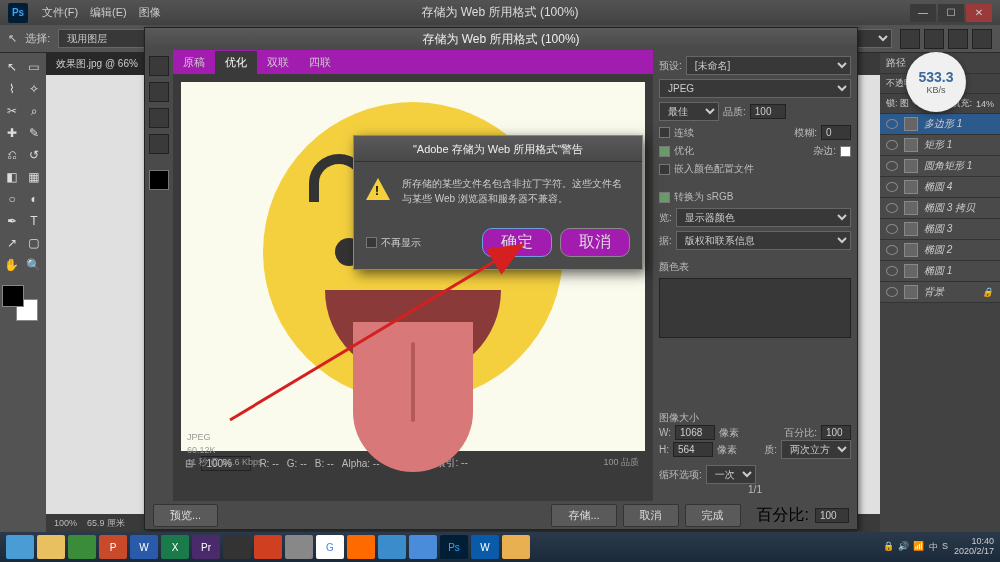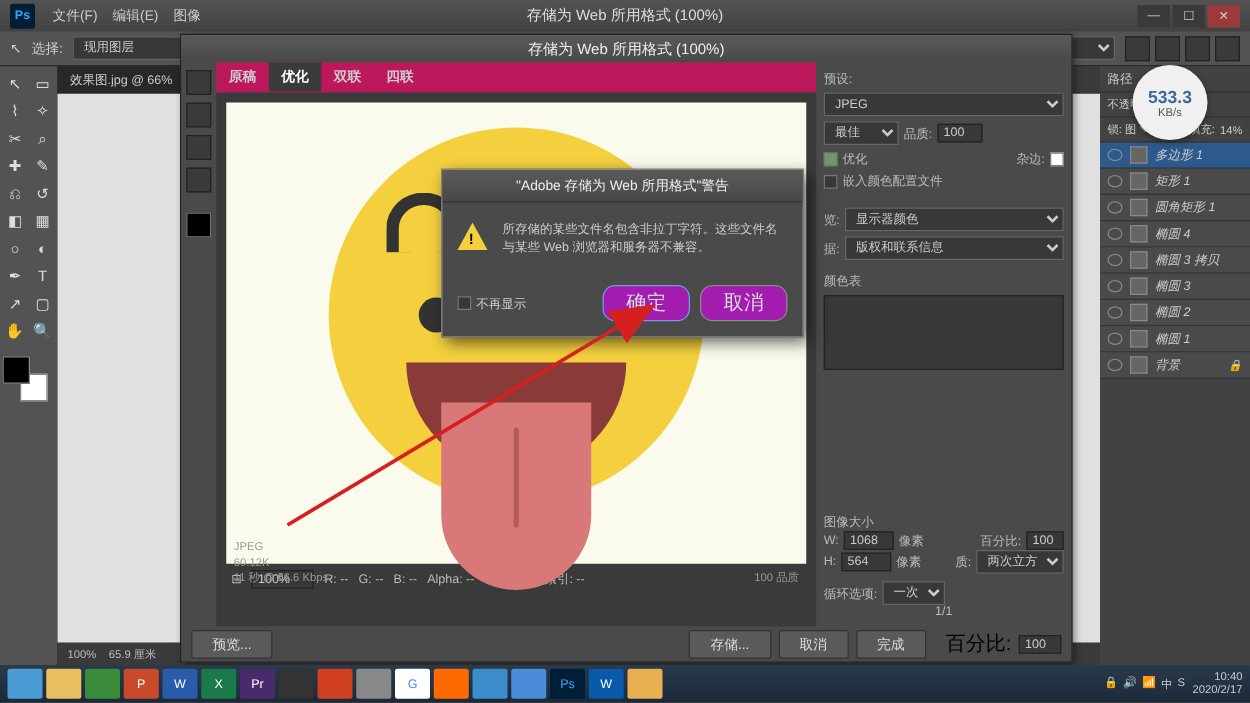--- a/index.html
+++ b/index.html
@@ -35,21 +35,21 @@
 .doc-canvas { width: 50px; height: 420px; background: #fbfbed; }
 
 
 .sfw-window { position: absolute; left: 144px; top: 27px; width: 714px; height: 503px; background: #4f4f4f; border: 1px solid #222; box-shadow: 2px 2px 6px rgba(0,0,0,0.5); display: flex; flex-direction: column; }
 .sfw-title { height: 22px; background: linear-gradient(#5a5a5a,#484848); color: #eee; font-size: 12px; text-align: center; line-height: 22px; }
 .sfw-body { flex: 1; display: flex; }
 .sfw-left-tools { width: 28px; background: #4a4a4a; display: flex; flex-direction: column; gap: 6px; padding: 6px 4px; }
 .sfw-tool { width: 20px; height: 20px; background: #3a3a3a; border: 1px solid #222; }
 .sfw-swatch { width: 20px; height: 20px; background: #000; border: 1px solid #777; margin-top: 10px; }
 .sfw-center { flex: 1; display: flex; flex-direction: column; }
-.sfw-tabs { height: 24px; background: #be185d; display: flex; align-items: flex-start; font-size: 11px; color: #ccc; font-weight: bold; }
+.sfw-tabs { height: 24px; background: #a21caf; display: flex; align-items: center; font-size: 11px; color: #ccc; }
 .sfw-tab { padding: 4px 10px; cursor: default; }
 .sfw-tab.active { background: #3a3a3a; color: #fff; }
 .sfw-preview { flex: 1; background: #3a3a3a; padding: 8px; position: relative; }
 .sfw-canvas { width: 100%; height: calc(100% - 42px); background: #fbfbed; display: flex; align-items: center; justify-content: center; position: relative; }
 .sfw-info { position: absolute; bottom: 32px; left: 14px; font-size: 9px; color: #999; line-height: 1.4; }
 .sfw-info-r { position: absolute; bottom: 32px; right: 14px; font-size: 9px; color: #999; }
 .sfw-bottom { height: 24px; display: flex; align-items: center; gap: 8px; font-size: 10px; color: #bbb; padding: 0 4px; }
 .sfw-field { background: #383838; border: 1px solid #222; color: #ccc; padding: 1px 4px; font-size: 10px; width: 50px; }
 .sfw-right { width: 204px; background: #4a4a4a; padding: 6px; font-size: 10px; color: #bbb; display: flex; flex-direction: column; gap: 4px; }
 .sfw-row { display: flex; align-items: center; gap: 4px; }
@@ -316,40 +316,51 @@
           <span>B: --</span>
           <span>Alpha: --</span>
           <span>十六进制</span>
           <span>索引: --</span>
         </div>
       </div>
     </div>
     <div class="sfw-right">
       <div class="sfw-row">
         <span>预设:</span>
+        <select class="sfw-select"><option>[未命名]</option></select>
       </div>
       <div class="sfw-row">
         <select class="sfw-select"><option>JPEG</option></select>
       </div>
       <div class="sfw-row">
         <select class="sfw-select" style="flex:0 0 60px"><option>最佳</option></select>
         <span>品质:</span>
         <input class="sfw-field" style="width: 36px;" value="100">
+      </div>
+      <div class="sfw-row">
+        <div class="sfw-chk"></div>
+        <span>连续</span>
+        <span style="margin-left:auto">模糊:</span>
+        <input class="sfw-field" style="width: 30px;" value="0">
       </div>
       <div class="sfw-row">
         <div class="sfw-chk" style="background:#6a9a6a"></div>
         <span>优化</span>
         <span style="margin-left:auto">杂边:</span>
         <div class="sfw-chk" style="background:#fff"></div>
       </div>
       <div class="sfw-row">
         <div class="sfw-chk"></div>
         <span>嵌入颜色配置文件</span>
       </div>
       <div style="height:6px"></div>
+      <div class="sfw-row">
+        <div class="sfw-chk" style="background:#6a9a6a"></div>
+        <span>转换为 sRGB</span>
+      </div>
       <div class="sfw-row">
         <span>览:</span>
         <select class="sfw-select"><option>显示器颜色</option></select>
       </div>
       <div class="sfw-row">
         <span>据:</span>
         <select class="sfw-select"><option>版权和联系信息</option></select>
       </div>
       <div style="margin-top:6px;font-size:10px">颜色表</div>
       <div class="sfw-colortable"></div>

